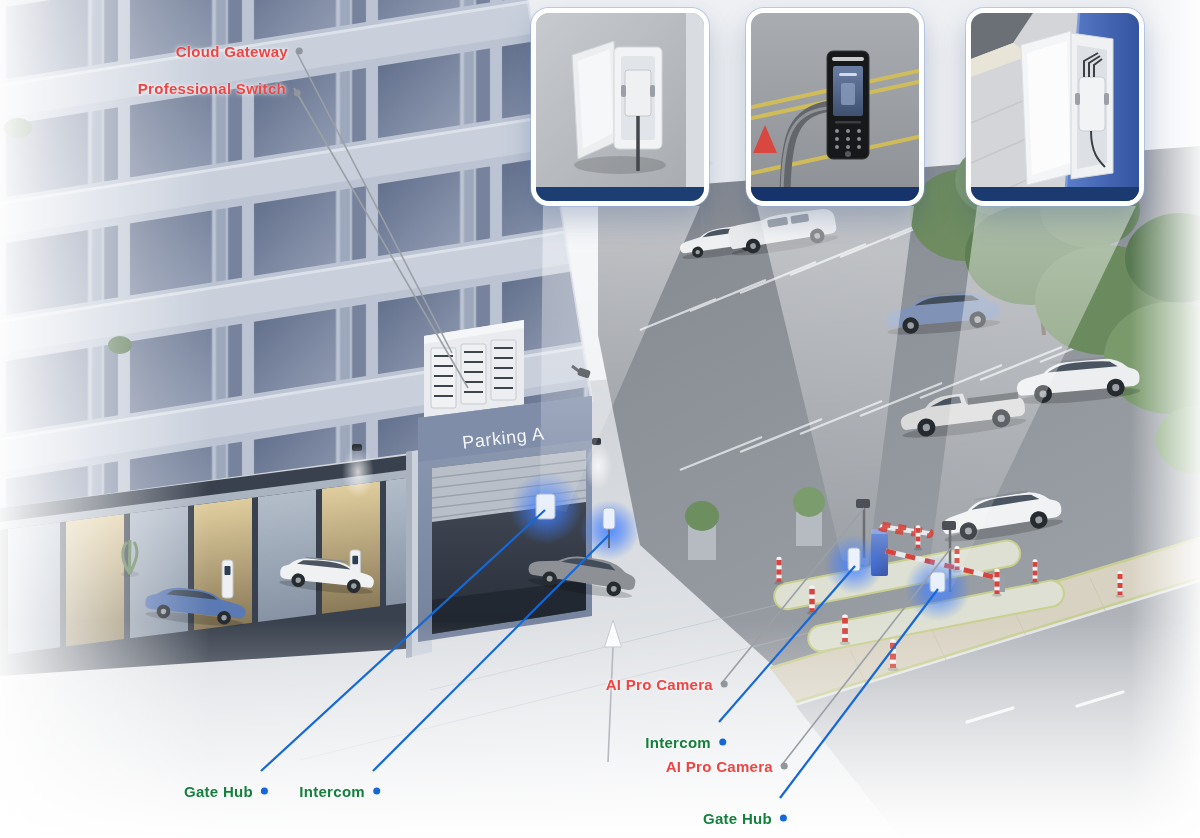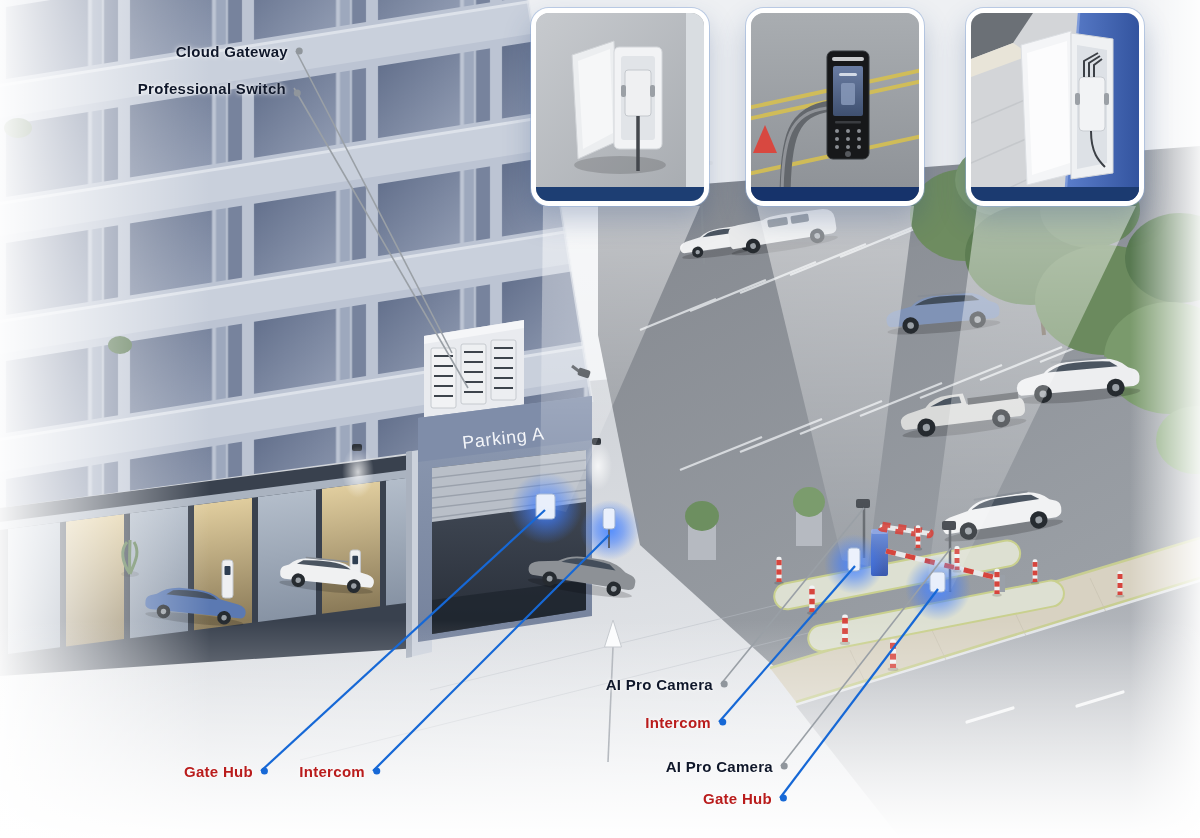--- a/index.html
+++ b/index.html
@@ -16,23 +16,23 @@
   .inset svg{width:100%;height:100%;}
   #inset-1{left:531px;}
   #inset-2{left:746px;}
   #inset-3{left:966px;}
 
   
   .lbl{position:absolute;display:flex;align-items:center;gap:8px;white-space:nowrap;
        font-weight:700;font-size:15px;letter-spacing:.3px;
        transform:translate(-100%,-50%);text-shadow:0 0 5px rgba(255,255,255,.9),0 0 2px rgba(255,255,255,.8);}
   .lbl .dot{width:7px;height:7px;border-radius:50%;flex:none;}
-  .lbl.gray{color:#0f172a;}
+  .lbl.gray{color:#ef4444;}
   .lbl.gray .dot{background:#90969c;}
-  .lbl.blue{color:#b91c1c;}
+  .lbl.blue{color:#15803d;margin-top:20px;}
   .lbl.blue .dot{background:#1668d6;}
   #lbl-cloud-gateway{left:303px;top:51px;}
   #lbl-professional-switch{left:301px;top:88px;align-items:flex-end;}
   #lbl-ai-pro-camera-entry{left:728px;top:684px;}
   #lbl-intercom-entry{left:726px;top:722px;}
   #lbl-ai-pro-camera-exit{left:788px;top:766px;}
   #lbl-gate-hub-exit{left:787px;top:798px;}
   #lbl-gate-hub-garage{left:268px;top:771px;}
   #lbl-intercom-garage{left:380px;top:771px;}
 </style>

